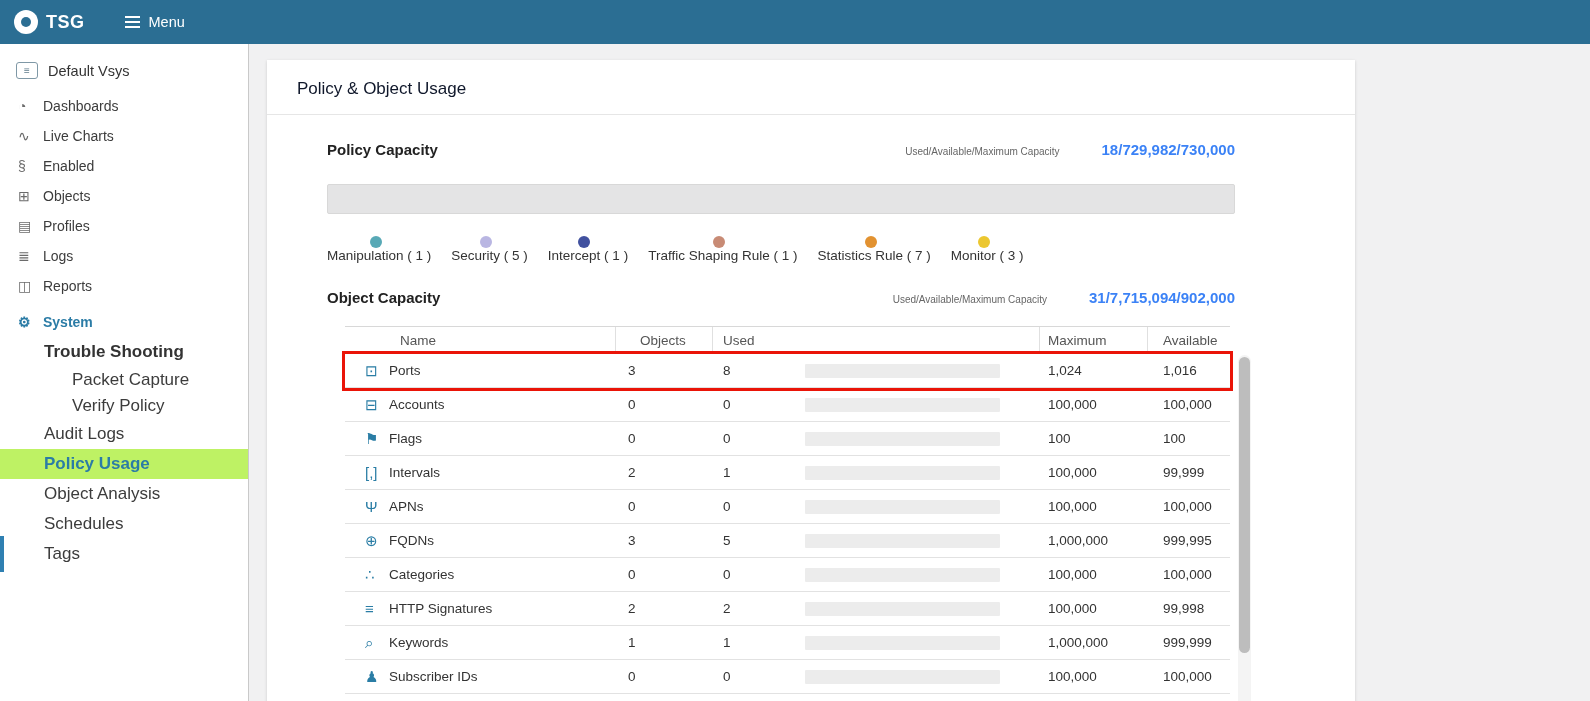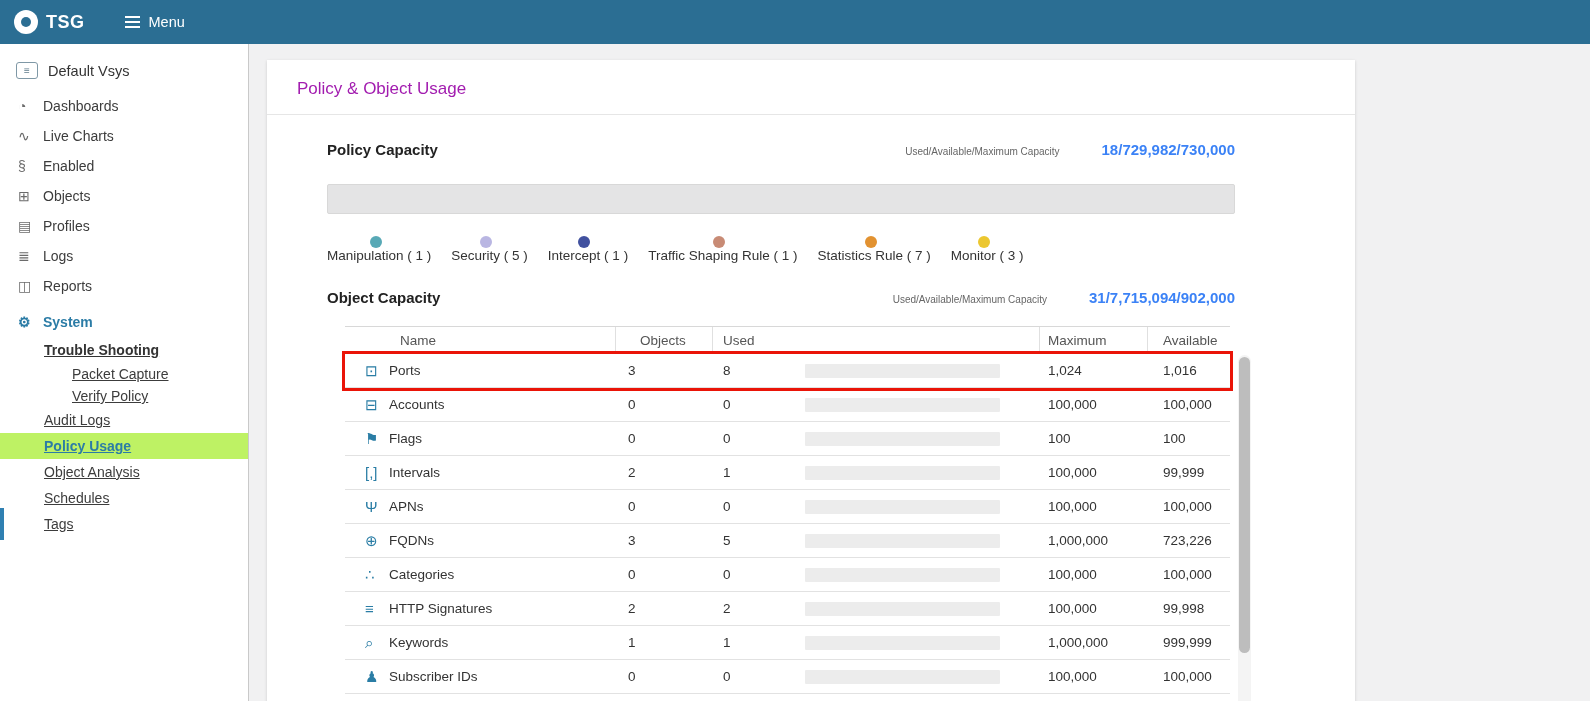--- a/index.html
+++ b/index.html
@@ -37,35 +37,35 @@
   }
   .vsys-row{display:flex;align-items:center;padding:12px 14px 12px 16px;font-size:14.5px;color:#333;cursor:pointer;}
   .vsys-icon{
     flex:none;width:22px;height:17px;border:1px solid #7f98a6;border-radius:3px;color:#5f7c8c;
     font-size:10px;line-height:15px;text-align:center;margin-right:10px;
   }
   .sb-item{display:flex;align-items:center;padding:7px 14px 7px 18px;font-size:14px;color:#3c3c3c;cursor:pointer;}
   .sb-item .ic{width:25px;color:#6b6b6b;font-size:14px;flex:none;}
   .sys-head{color:#2b7ca6;font-weight:bold;margin-top:6px;}
   .sys-head .ic{color:#2b7ca6;}
-  .sub{display:block;padding:5px 14px 5px 44px;font-size:14px;color:#3c3c3c;cursor:pointer;text-decoration:underline;}
+  .sub{display:block;padding:5px 14px 5px 44px;font-size:17px;color:#3c3c3c;cursor:pointer;}
   .sub.bold{font-weight:bold;color:#333;}
   .sub.lvl2{padding:3px 14px 3px 72px;}
   .sub.active{background:#bef264;color:#2b7ca6;font-weight:bold;}
   .sub.tags{position:relative;}
   .accent-bar{position:absolute;left:0;top:-3px;bottom:-3px;width:4px;background:#2f80b2;}
 
   
   .main{position:absolute;left:250px;top:44px;right:0;bottom:0;}
   .card{
     position:absolute;left:17px;top:16px;width:1088px;height:820px;background:#fff;
     box-shadow:0 1px 3px rgba(0,0,0,.15);
   }
   .card-header{
-    padding:19px 30px 15px;font-size:17px;color:#a21caf;border-bottom:1px solid #e6e6e6;
+    padding:19px 30px 15px;font-size:17px;color:#0f172a;border-bottom:1px solid #e6e6e6;
   }
   .section{width:908px;margin:0 0 0 60px;}
   .sec-title-row{display:flex;justify-content:space-between;align-items:baseline;margin-top:26px;}
   .sec-title{font-size:15px;font-weight:bold;color:#222;}
   .cap-group{display:flex;align-items:baseline;}
   .cap-label{font-size:10px;color:#666;}
   .cap-value{font-size:15px;font-weight:bold;color:#3b82f6;margin-left:42px;}
 
   .progress-bar{margin-top:26px;height:30px;background:#e4e4e5;border:1px solid #d8d8d8;border-radius:2px;}
 
@@ -307,21 +307,21 @@
         <div class="c-name">
             <span class="row-ic">⊕</span>
             <span>FQDNs</span>
           </div>
         <div class="c-objects">3</div>
         <div class="c-used">
             <span class="num">5</span>
             <span class="ubar"></span>
           </div>
         <div class="c-max">1,000,000</div>
-        <div class="c-avail">723,226</div>
+        <div class="c-avail">999,995</div>
       </div>
 
       <div class="trow">
         <div class="c-name">
             <span class="row-ic">∴</span>
             <span>Categories</span>
           </div>
         <div class="c-objects">0</div>
         <div class="c-used">
             <span class="num">0</span>

